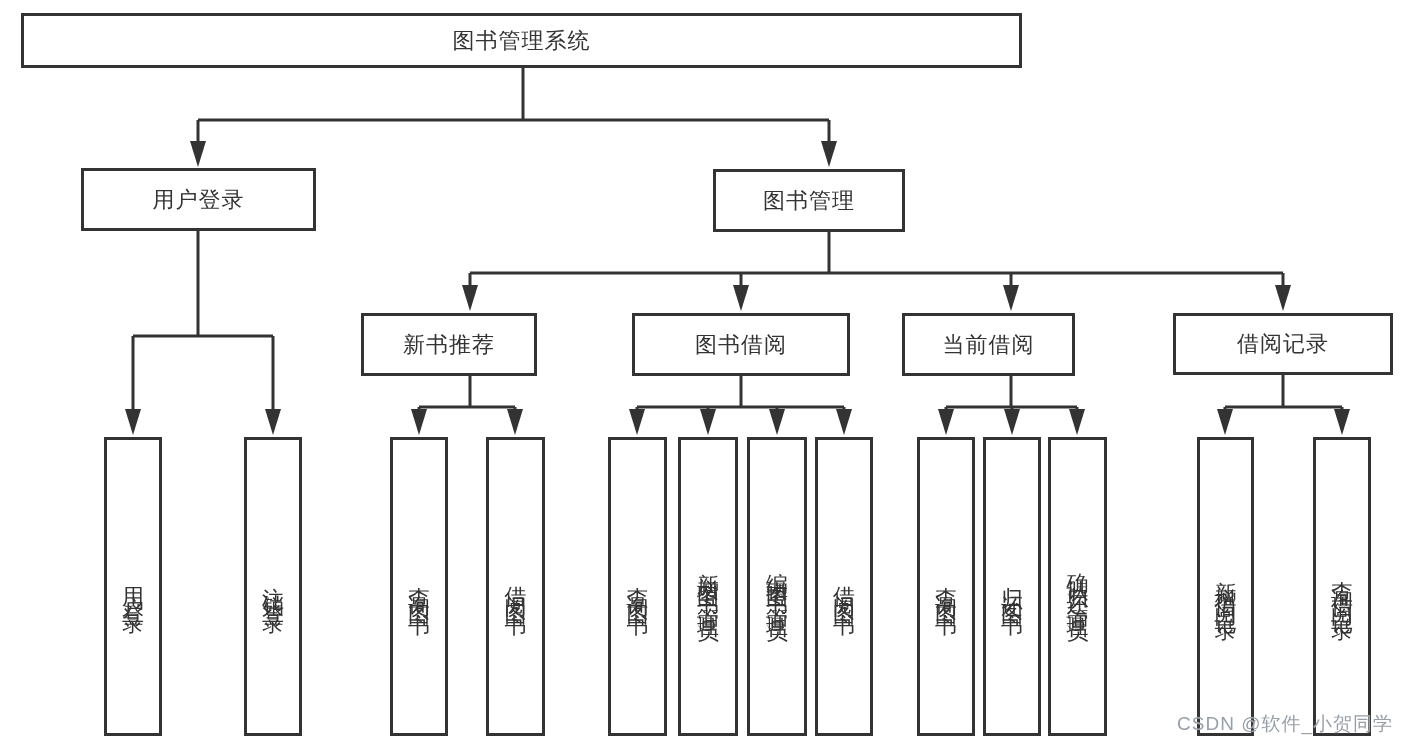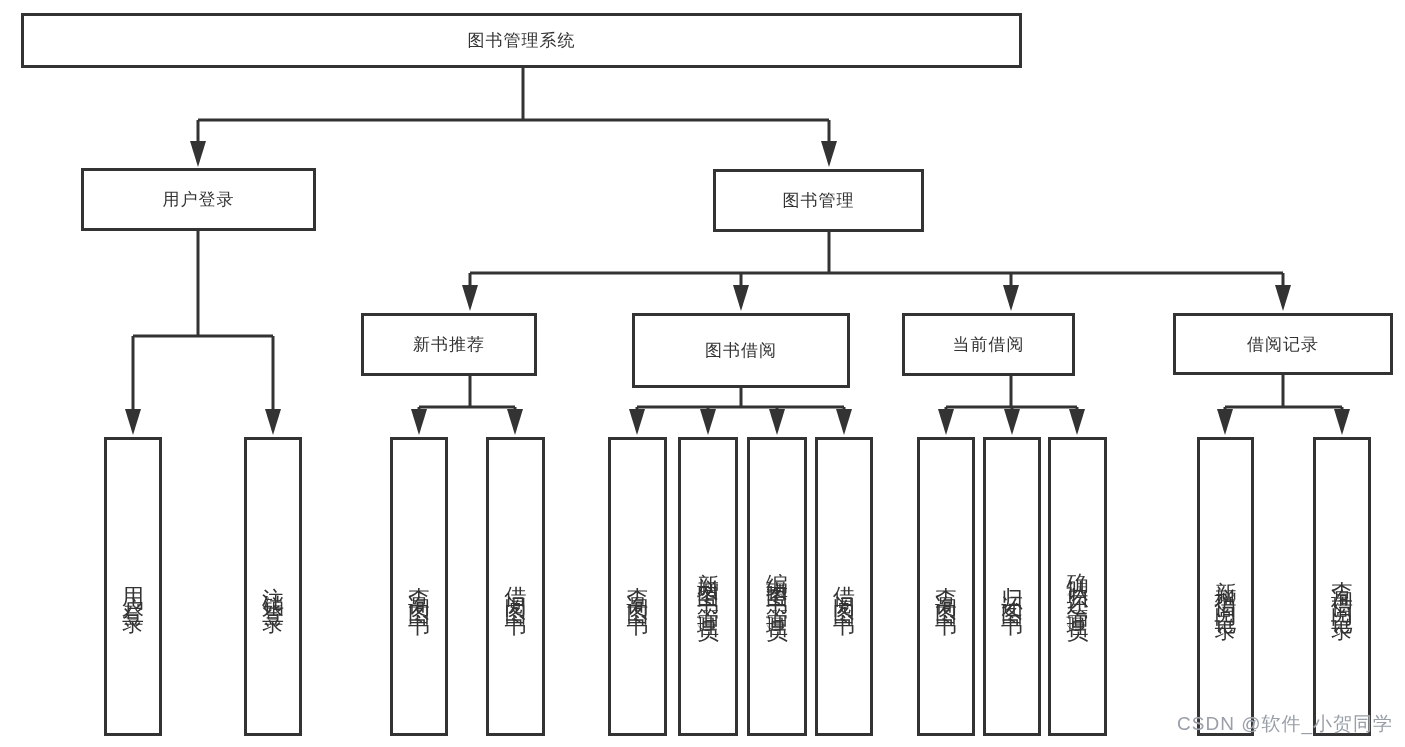--- a/index.html
+++ b/index.html
@@ -27,21 +27,21 @@
     box-sizing: border-box;
     border: 3px solid #333333;
     background: #ffffff;
     color: #333333;
     display: flex;
     align-items: center;
     justify-content: center;
     text-align: center;
   }
   .node.h {
-    font-size: 17px;
+    font-size: 22px;
     letter-spacing: 1px;
     text-align: center;
   }
   .node.leaf {
     font-size: 22px;
   }
   .node.leaf .vtext {
     writing-mode: vertical-rl;
     text-orientation: upright;
     letter-spacing: 9px;
@@ -149,28 +149,28 @@
     </g>
   </svg>
 
   <div class="node h" style="left:21px; top:13px; width:1001px; height:55px;">
     <span>图书管理系统</span>
   </div>
 
   <div class="node h" style="left:81px; top:168px; width:235px; height:63px;">
     <span>用户登录</span>
   </div>
-  <div class="node h" style="left:713px; top:169px; width:211px; height:63px;">
+  <div class="node h" style="left:713px; top:169px; width:192px; height:63px;">
     <span>图书管理</span>
   </div>
 
   <div class="node h" style="left:361px; top:313px; width:176px; height:63px;">
     <span>新书推荐</span>
   </div>
-  <div class="node h" style="left:632px; top:313px; width:218px; height:75px;">
+  <div class="node h" style="left:632px; top:313px; width:218px; height:63px;">
     <span>图书借阅</span>
   </div>
   <div class="node h" style="left:902px; top:313px; width:173px; height:63px;">
     <span>当前借阅</span>
   </div>
   <div class="node h" style="left:1173px; top:313px; width:220px; height:62px;">
     <span>借阅记录</span>
   </div>
 
   <div class="node leaf" style="left:104px; top:437px; width:58px; height:299px;">

